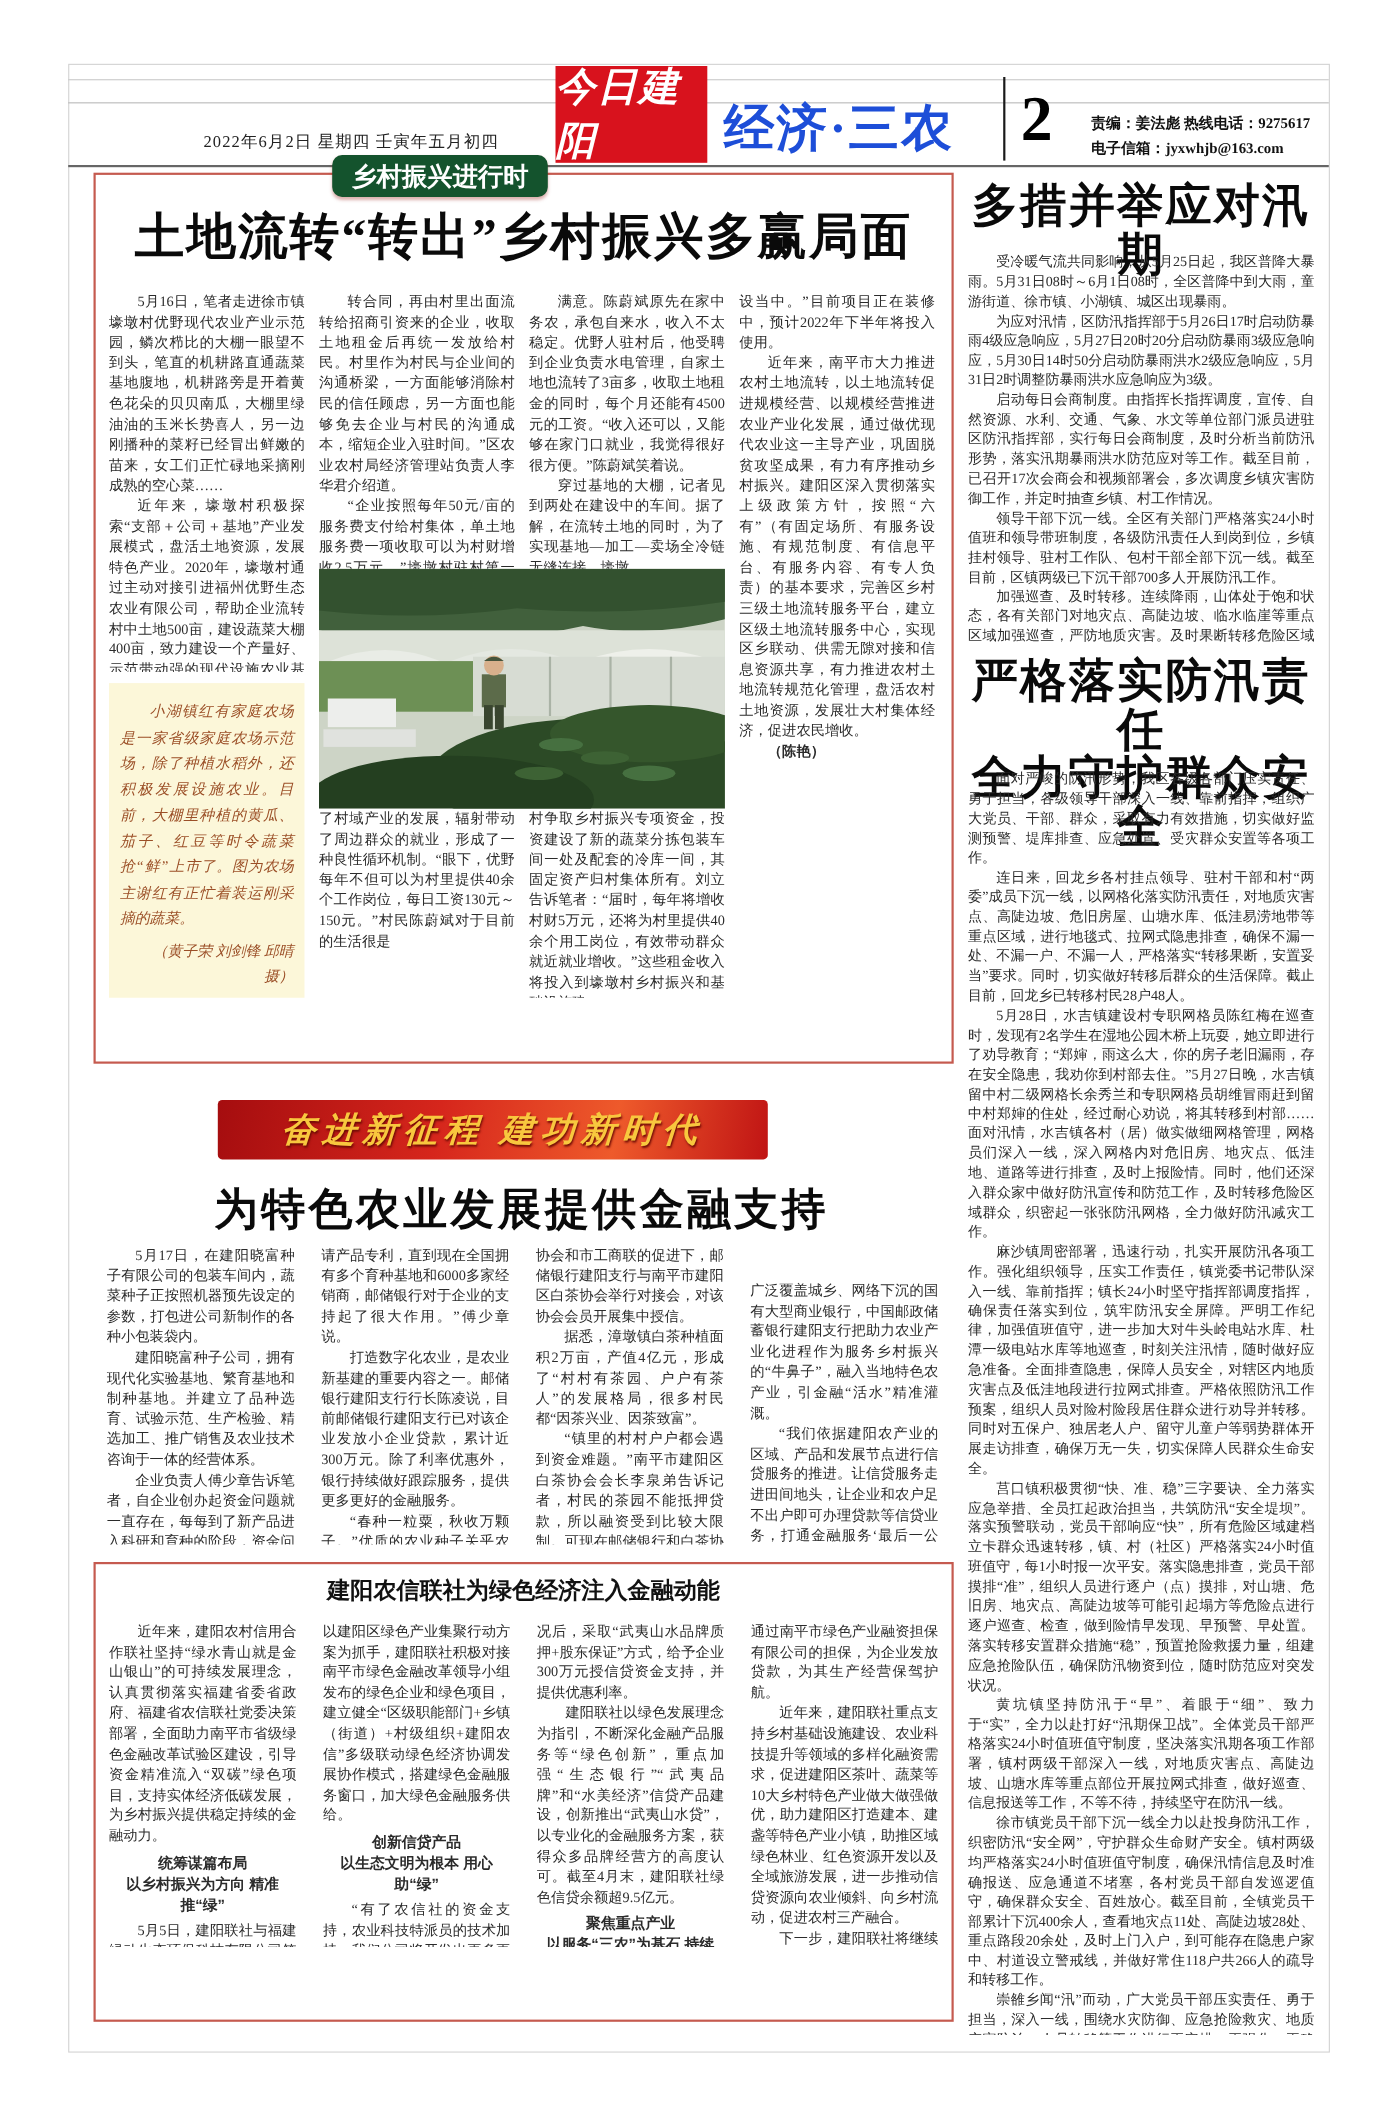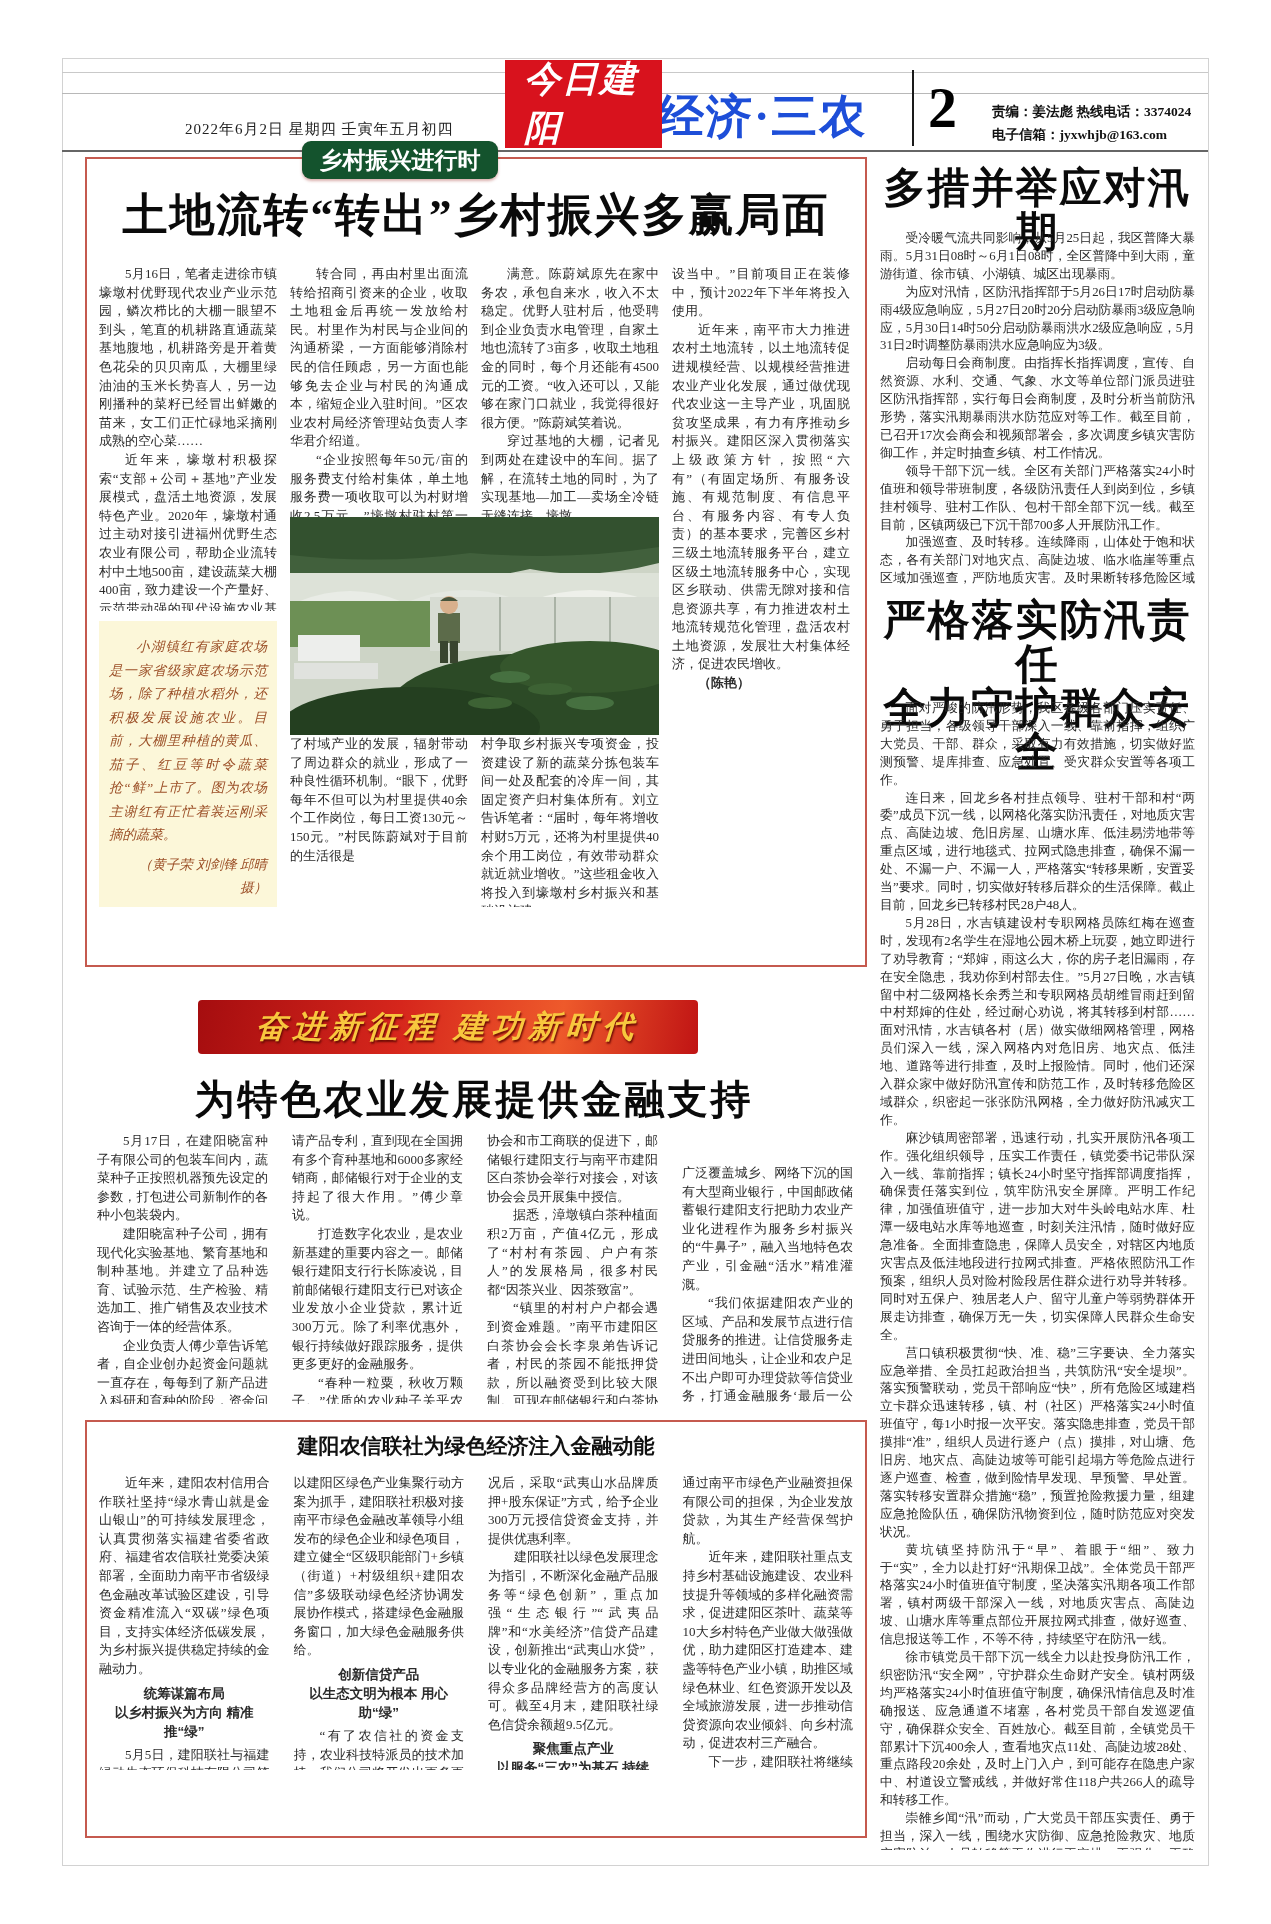--- a/index.html
+++ b/index.html
@@ -4,21 +4,21 @@
 <style>
   html,body{margin:0;padding:0;background:#fff;}
   .page{position:relative;width:1271px;height:1924px;background:#fff;overflow:hidden;
         font-family:"Liberation Serif","DejaVu Serif",serif;color:#2b2b2b;}
   .frame{position:absolute;left:62px;top:58px;width:1145px;height:1806px;border:1px solid #d2d2d2;}
   .hrule{position:absolute;height:1px;background:#c9c9c9;}
   .abs{position:absolute;}
   
   .date{font-size:15px;color:#222;letter-spacing:1px;}
   .logo{background:#d8121d;color:#fff;display:flex;align-items:center;justify-content:center;
-        font-weight:bold;font-style:italic;font-size:36px;letter-spacing:2px;z-index:5;padding-left:19px;}
+        font-weight:bold;font-style:italic;font-size:36px;letter-spacing:2px;z-index:5;}
   .section-title{font-size:46px;font-weight:700;color:#1d4ed8;letter-spacing:2px;}
   .pagenum{font-size:58px;font-weight:900;color:#000;}
   .vbar{width:2px;background:#1a1a1a;}
   .pubinfo{font-size:13.5px;font-weight:bold;line-height:23px;color:#111;}
   
   p.t{margin:0;text-indent:2em;font-size:13px;line-height:18.6px;text-align:justify;}
   .rcol p.t{font-size:12.8px;line-height:17.9px;}
   .byline{text-align:right;text-indent:0;font-weight:bold;padding-right:10px;}
   .cols{display:flex;gap:24px;}
   .acol{width:178px;overflow:hidden;}
@@ -63,21 +63,21 @@
   <div class="hrule abs" style="left:62px;top:72px;width:1146px;"></div>
   <div class="hrule abs" style="left:62px;top:93px;width:1146px;background:#b8b8b8;"></div>
   <div class="hrule abs" style="left:62px;top:150px;width:1146px;height:2px;background:#666;"></div>
 
   <div class="abs date" style="left:185px;top:120px;">2022年6月2日  星期四  壬寅年五月初四</div>
   <div class="abs logo" style="left:505px;top:60px;width:138px;height:88px;">今日建阳</div>
   <div class="abs section-title" style="left:658px;top:86px;">经济·三农</div>
   <div class="abs vbar" style="left:912px;top:70px;height:76px;"></div>
   <div class="abs pagenum" style="left:928px;top:74px;">2</div>
   <div class="abs pubinfo" style="left:992px;top:100px;width:215px;">
-    <div>责编：姜法彪    热线电话：3374024</div>
+    <div>责编：姜法彪    热线电话：9275617</div>
     <div>电子信箱：jyxwhjb@163.com</div>
   </div>
 
   <div class="abs redbox" style="left:85px;top:157px;width:778px;height:806px;">
     <div class="badge" style="left:215px;top:-18px;width:196px;">乡村振兴进行时</div>
     <div class="headline1">土地流转“转出”乡村振兴多赢局面</div>
     <div class="ta-body">
       <div class="acol">
         <div style="height:346px;overflow:hidden;">
           <p class="t">5月16日，笔者走进徐市镇壕墩村优野现代农业产业示范园，鳞次栉比的大棚一眼望不到头，笔直的机耕路直通蔬菜基地腹地，机耕路旁是开着黄色花朵的贝贝南瓜，大棚里绿油油的玉米长势喜人，另一边刚播种的菜籽已经冒出鲜嫩的苗来，女工们正忙碌地采摘刚成熟的空心菜……</p>

